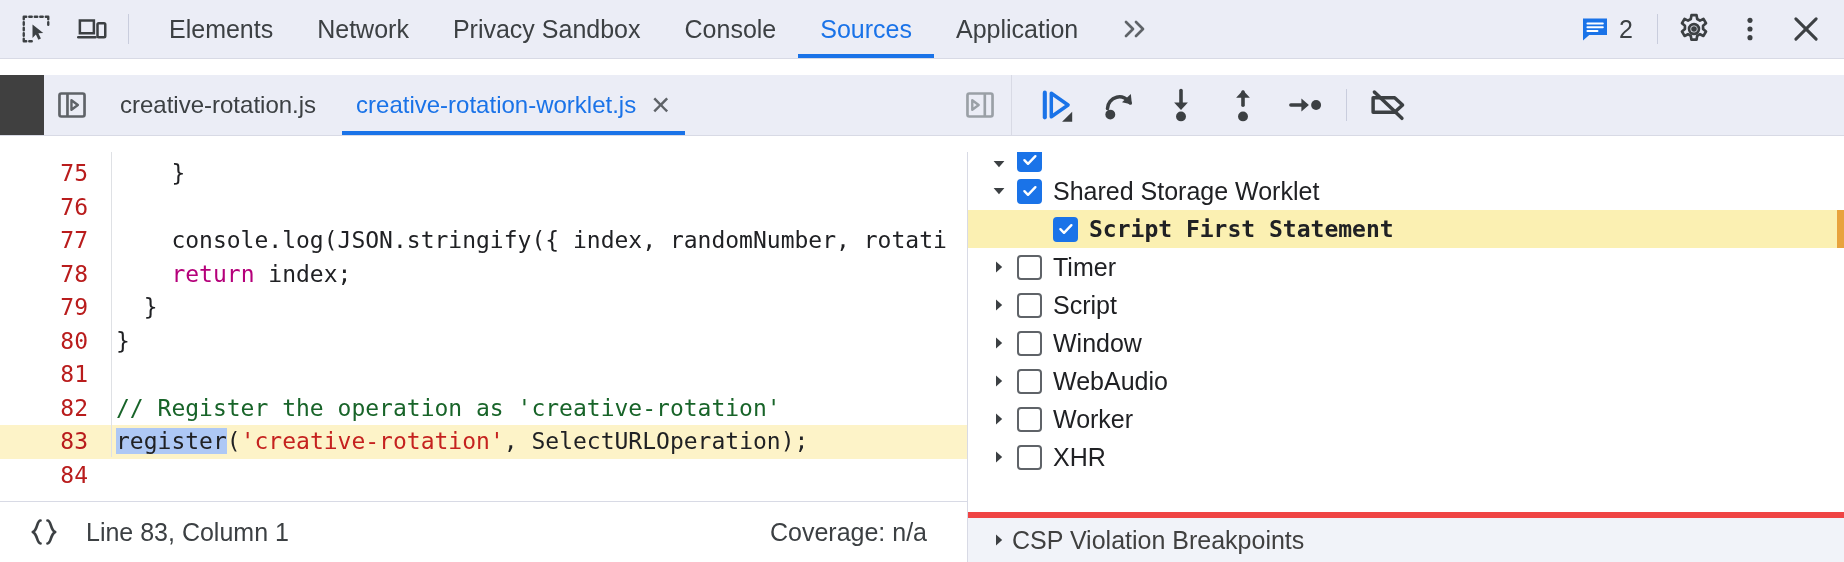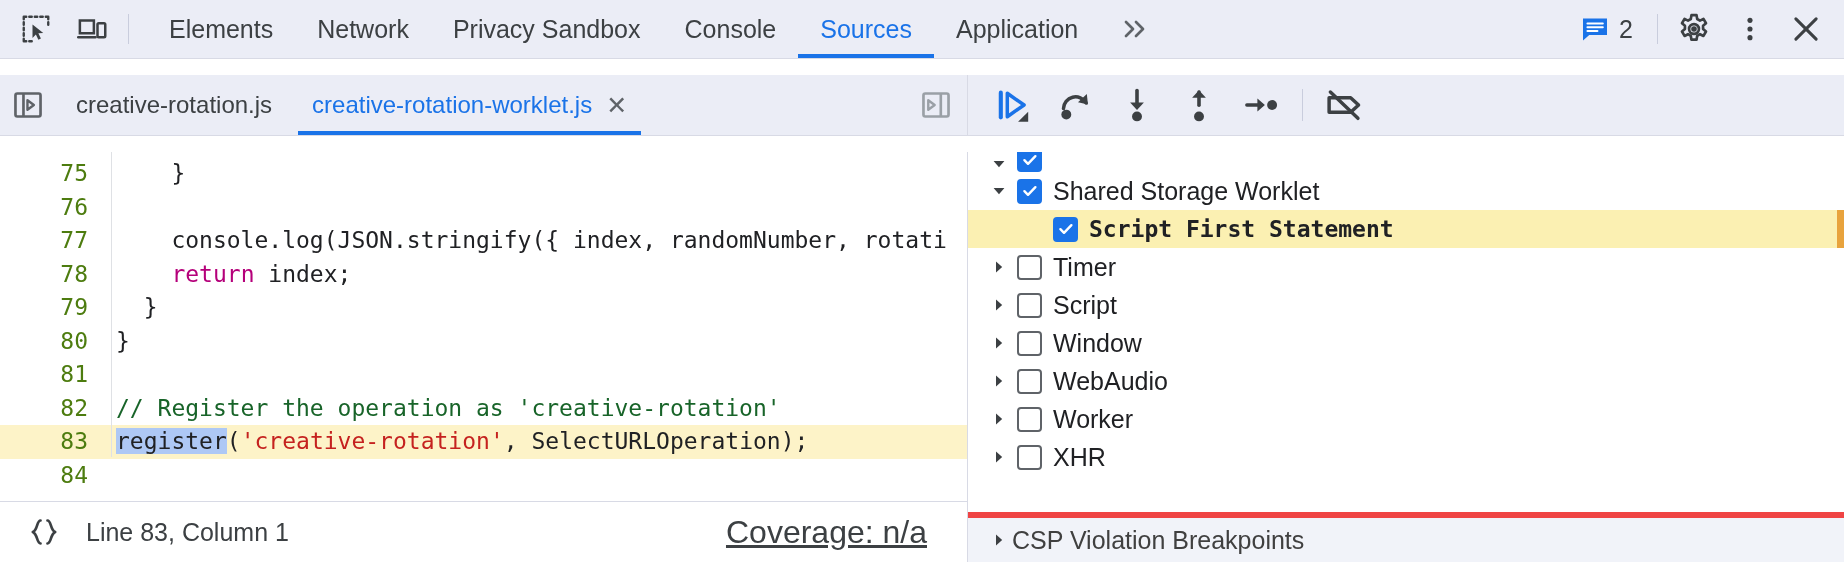--- a/index.html
+++ b/index.html
@@ -95,22 +95,23 @@
   .issues-count {
     font-size: 25px;
     color: #3c4043;
   }
 
   
   .second-row {
     height: 60px;
     min-height: 60px;
     display: flex;
-    background: #fdba74;
+    background: #404040;
     border-bottom: 1px solid #d8dae5;
+    padding-left: 44px;
   }
   .editor-tabs-wrap {
     width: 967px;
     min-width: 967px;
     display: flex;
     align-items: stretch;
     background: #ebedf6;
     border-right: 1px solid #d8dae5;
   }
   .nav-toggle {
@@ -213,21 +214,21 @@
   }
   .code-line.paused {
     background: #fdf3c8;
   }
   .gutter {
     width: 104px;
     min-width: 104px;
     text-align: right;
     padding-right: 16px;
     box-sizing: border-box;
-    color: #4d7c0f;
+    color: #b91c1c;
     font-size: 23px;
     user-select: none;
   }
   .code-line.paused .gutter { background: #fdf3c8; }
   .gutter-divider {
     position: absolute;
     left: 111px;
     top: 0;
     bottom: 44px;
     width: 1px;
@@ -264,24 +265,23 @@
     font-size: 28px;
     color: #3c4043;
     padding: 0 4px;
   }
   .status-text {
     font-size: 25px;
     color: #3c4043;
   }
   .coverage-text {
     margin-left: auto;
-    font-size: 32px;
+    font-size: 25px;
     color: #3c4043;
     padding-right: 16px;
-    text-decoration: underline;
   }
 
   
   .sidebar {
     flex: 1;
     background: #ffffff;
     overflow: hidden;
     position: relative;
     display: flex;
     flex-direction: column;

